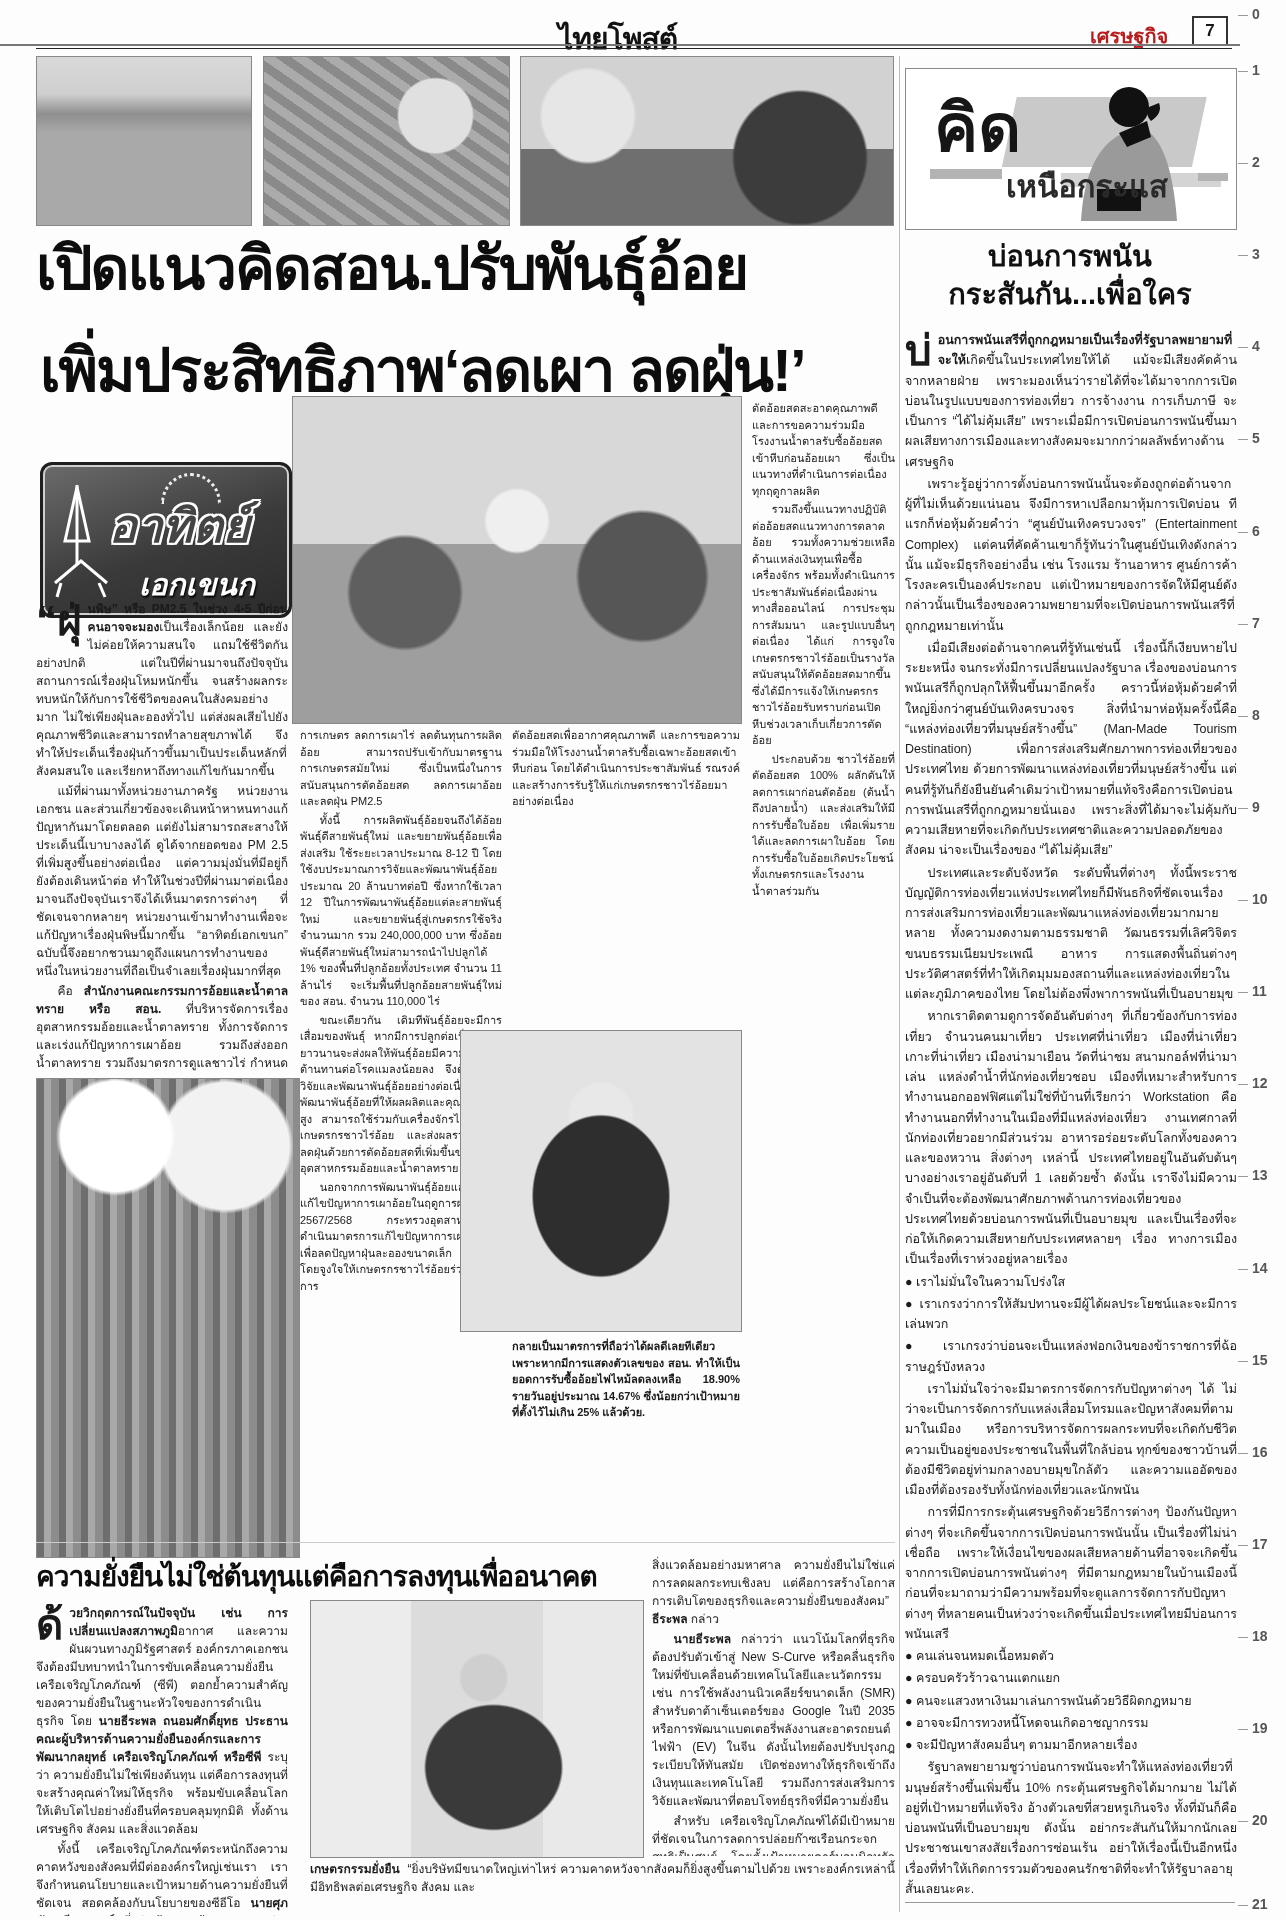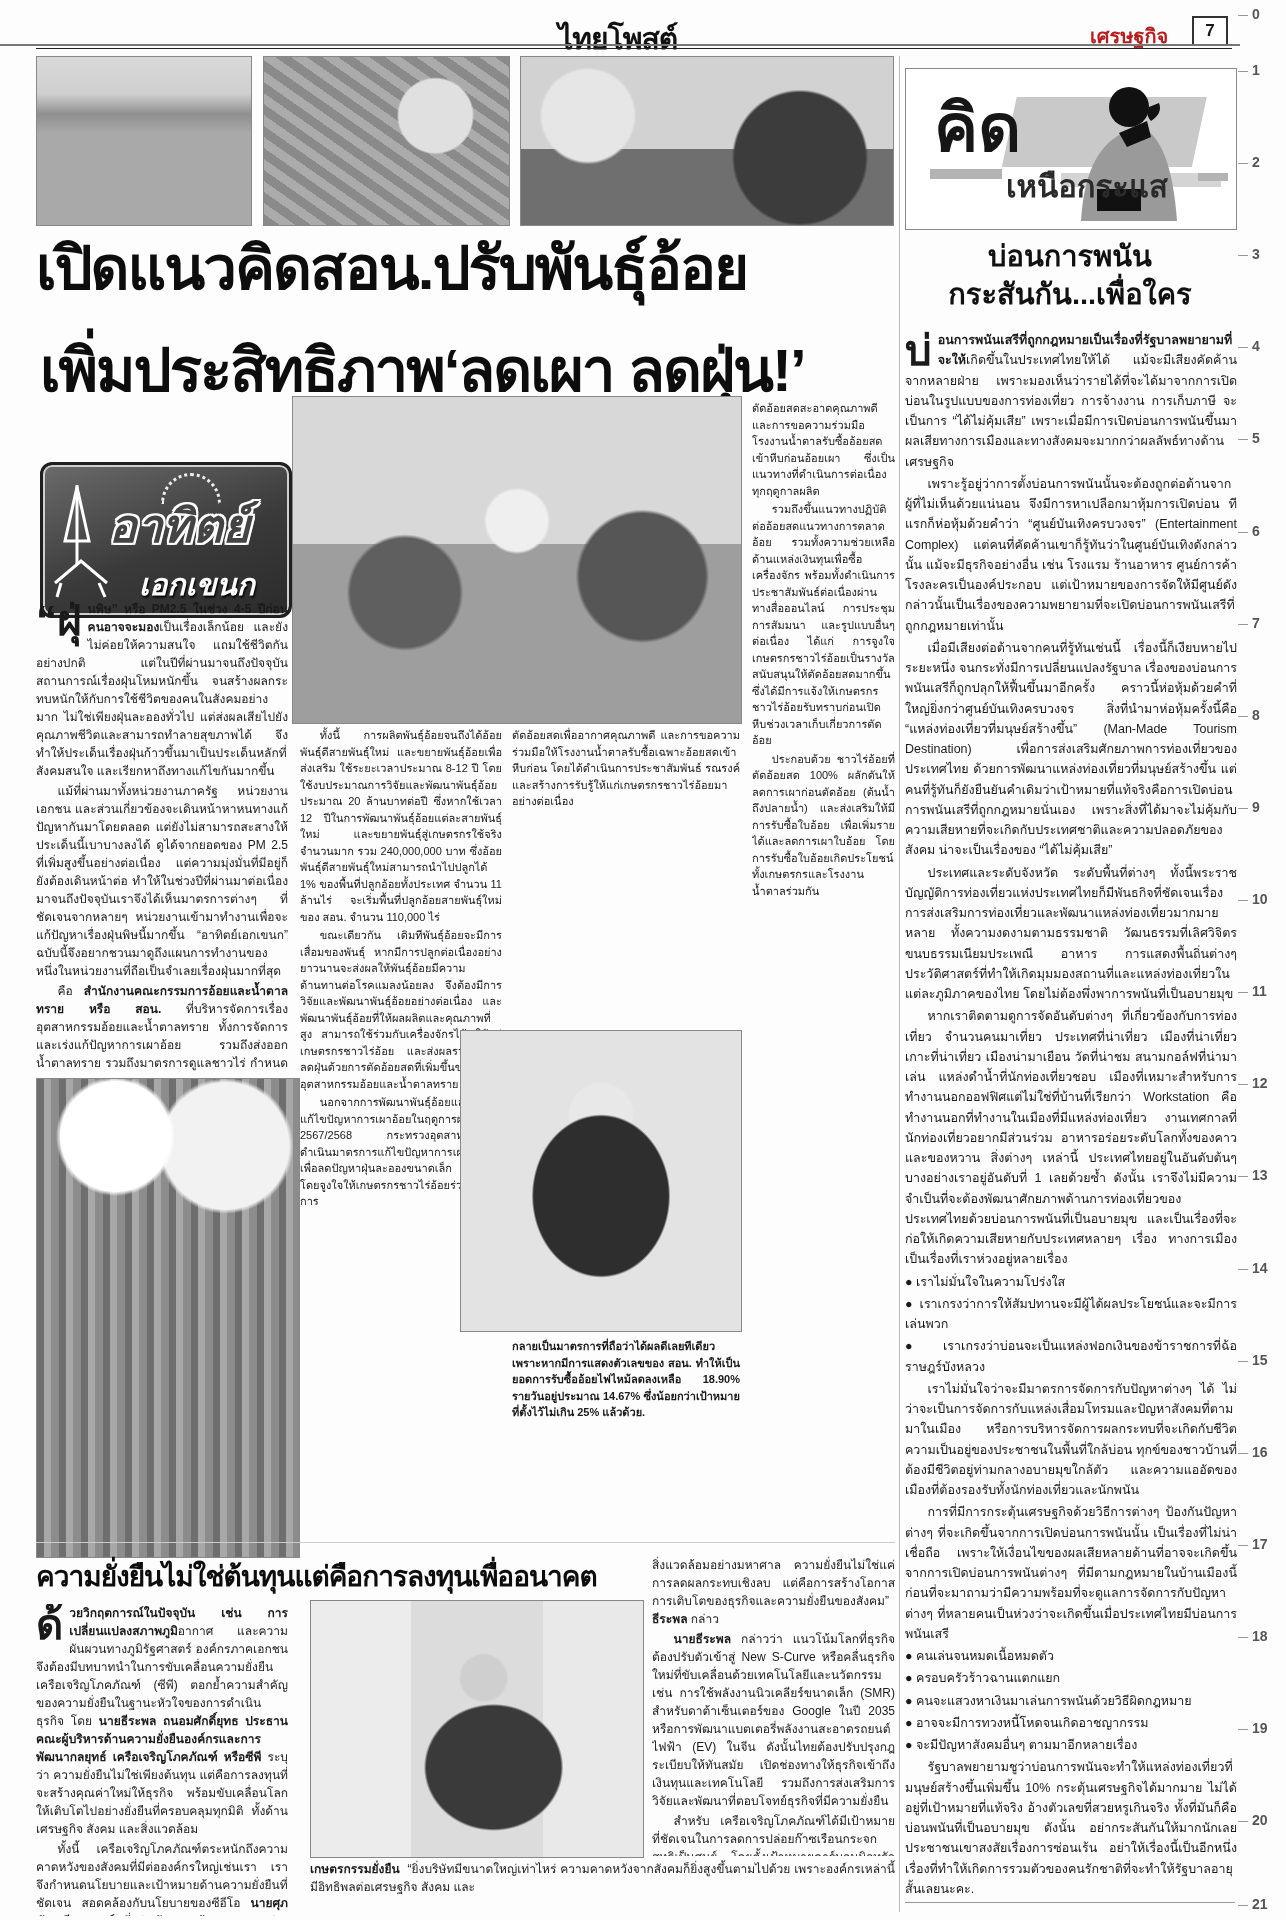--- a/index.html
+++ b/index.html
@@ -118,20 +118,21 @@
   <div class="abs col t12" style="left:36px;top:600px;width:252px;height:472px;">
     <p class="noindent"><span class="dc">“ฝุ่</span><span class="b">นพิษ” หรือ PM2.5 ในช่วง 4-5 ปีก่อนคนอาจจะมอง</span><span>เป็นเรื่องเล็กน้อย และยังไม่ค่อยให้ความสนใจ แถมใช้ชีวิตกันอย่างปกติ แต่ในปีที่ผ่านมาจนถึงปัจจุบัน สถานการณ์เรื่องฝุ่นโหมหนักขึ้น จนสร้างผลกระทบหนักให้กับการใช้ชีวิตของคนในสังคมอย่างมาก ไม่ใช่เพียงฝุ่นละอองทั่วไป แต่ส่งผลเสียไปยังคุณภาพชีวิตและสามารถทำลายสุขภาพได้ จึงทำให้ประเด็นเรื่องฝุ่นก้าวขึ้นมาเป็นประเด็นหลักที่สังคมสนใจ และเรียกหาถึงทางแก้ไขกันมากขึ้น</span></p>
     <p>แม้ที่ผ่านมาทั้งหน่วยงานภาครัฐ หน่วยงานเอกชน และส่วนเกี่ยวข้องจะเดินหน้าหาหนทางแก้ปัญหากันมาโดยตลอด แต่ยังไม่สามารถสะสางให้ประเด็นนี้เบาบางลงได้ ดูได้จากยอดของ PM 2.5 ที่เพิ่มสูงขึ้นอย่างต่อเนื่อง แต่ความมุ่งมั่นที่มีอยู่ก็ยังต้องเดินหน้าต่อ ทำให้ในช่วงปีที่ผ่านมาต่อเนื่องมาจนถึงปัจจุบันเราจึงได้เห็นมาตรการต่างๆ ที่ชัดเจนจากหลายๆ หน่วยงานเข้ามาทำงานเพื่อจะแก้ปัญหาเรื่องฝุ่นพิษนี้มากขึ้น “อาทิตย์เอกเขนก” ฉบับนี้จึงอยากชวนมาดูถึงแผนการทำงานของหนึ่งในหน่วยงานที่ถือเป็นจำเลยเรื่องฝุ่นมากที่สุด</p>
     <p><span>คือ </span><span class="b">สำนักงานคณะกรรมการอ้อยและน้ำตาลทราย หรือ สอน.</span><span> ที่บริหารจัดการเรื่องอุตสาหกรรมอ้อยและน้ำตาลทราย ทั้งการจัดการและเร่งแก้ปัญหาการเผาอ้อย รวมถึงส่งออกน้ำตาลทราย รวมถึงมาตรการดูแลชาวไร่ กำหนดราคาขั้นต้นและขั้นปลาย ซึ่งฤดูกาลผลิตอ้อยปีนี้มีความหวังจะลดฝุ่นจากการเผาอ้อยลงอย่างเห็นผล และจะเร่งไปถึงการพัฒนาพันธุ์อ้อยให้มีประสิทธิภาพดีขึ้น และเหมาะสมที่จะนำไปช่วยปลูกในพื้นที่ที่แตกต่างกันได้ทั่วประเทศ</span></p>
 
   </div>
 
   <div class="abs ph ph-cane" style="left:36px;top:1078px;width:262px;height:478px;"></div>
 
   <div class="abs col t11" style="left:300px;top:727px;width:202px;height:830px;">
+    <p class="noindent">การเกษตร ลดการเผาไร่ ลดต้นทุนการผลิตอ้อย สามารถปรับเข้ากับมาตรฐานการเกษตรสมัยใหม่ ซึ่งเป็นหนึ่งในการสนับสนุนการตัดอ้อยสด ลดการเผาอ้อย และลดฝุ่น PM2.5</p>
     <p>ทั้งนี้ การผลิตพันธุ์อ้อยจนถึงได้อ้อยพันธุ์ดีสายพันธุ์ใหม่ และขยายพันธุ์อ้อยเพื่อส่งเสริม ใช้ระยะเวลาประมาณ 8-12 ปี โดยใช้งบประมาณการวิจัยและพัฒนาพันธุ์อ้อยประมาณ 20 ล้านบาทต่อปี ซึ่งหากใช้เวลา 12 ปีในการพัฒนาพันธุ์อ้อยแต่ละสายพันธุ์ใหม่ และขยายพันธุ์สู่เกษตรกรใช้จริงจำนวนมาก รวม 240,000,000 บาท ซึ่งอ้อยพันธุ์ดีสายพันธุ์ใหม่สามารถนำไปปลูกได้ 1% ของพื้นที่ปลูกอ้อยทั้งประเทศ จำนวน 11 ล้านไร่ จะเริ่มพื้นที่ปลูกอ้อยสายพันธุ์ใหม่ของ สอน. จำนวน 110,000 ไร่</p>
     <p>ขณะเดียวกัน เดิมทีพันธุ์อ้อยจะมีการเสื่อมของพันธุ์ หากมีการปลูกต่อเนื่องอย่างยาวนานจะส่งผลให้พันธุ์อ้อยมีความต้านทานต่อโรคแมลงน้อยลง จึงต้องมีการวิจัยและพัฒนาพันธุ์อ้อยอย่างต่อเนื่อง และพัฒนาพันธุ์อ้อยที่ให้ผลผลิตและคุณภาพที่สูง สามารถใช้ร่วมกับเครื่องจักรได้ ให้แก่เกษตรกรชาวไร่อ้อย และส่งผลรวมถึงการลดฝุ่นด้วยการตัดอ้อยสดที่เพิ่มขึ้นของระบบอุตสาหกรรมอ้อยและน้ำตาลทราย</p>
     <p>นอกจากการพัฒนาพันธุ์อ้อยแล้ว การแก้ไขปัญหาการเผาอ้อยในฤดูการผลิตปี 2567/2568 กระทรวงอุตสาหกรรมได้ดำเนินมาตรการแก้ไขปัญหาการเผาอ้อย เพื่อลดปัญหาฝุ่นละอองขนาดเล็ก PM2.5 โดยจูงใจให้เกษตรกรชาวไร่อ้อยร่วมมือในการ</p>
   </div>
 
   <div class="abs col t11" style="left:512px;top:727px;width:228px;height:300px;">
     <p class="noindent">ตัดอ้อยสดเพื่ออากาศคุณภาพดี และการขอความร่วมมือให้โรงงานน้ำตาลรับซื้อเฉพาะอ้อยสดเข้าหีบก่อน โดยได้ดำเนินการประชาสัมพันธ์ รณรงค์ และสร้างการรับรู้ให้แก่เกษตรกรชาวไร่อ้อยมาอย่างต่อเนื่อง</p>
   </div>
 
   <div class="abs ph ph-speaker" style="left:460px;top:1030px;width:280px;height:300px;z-index:2;"></div>

